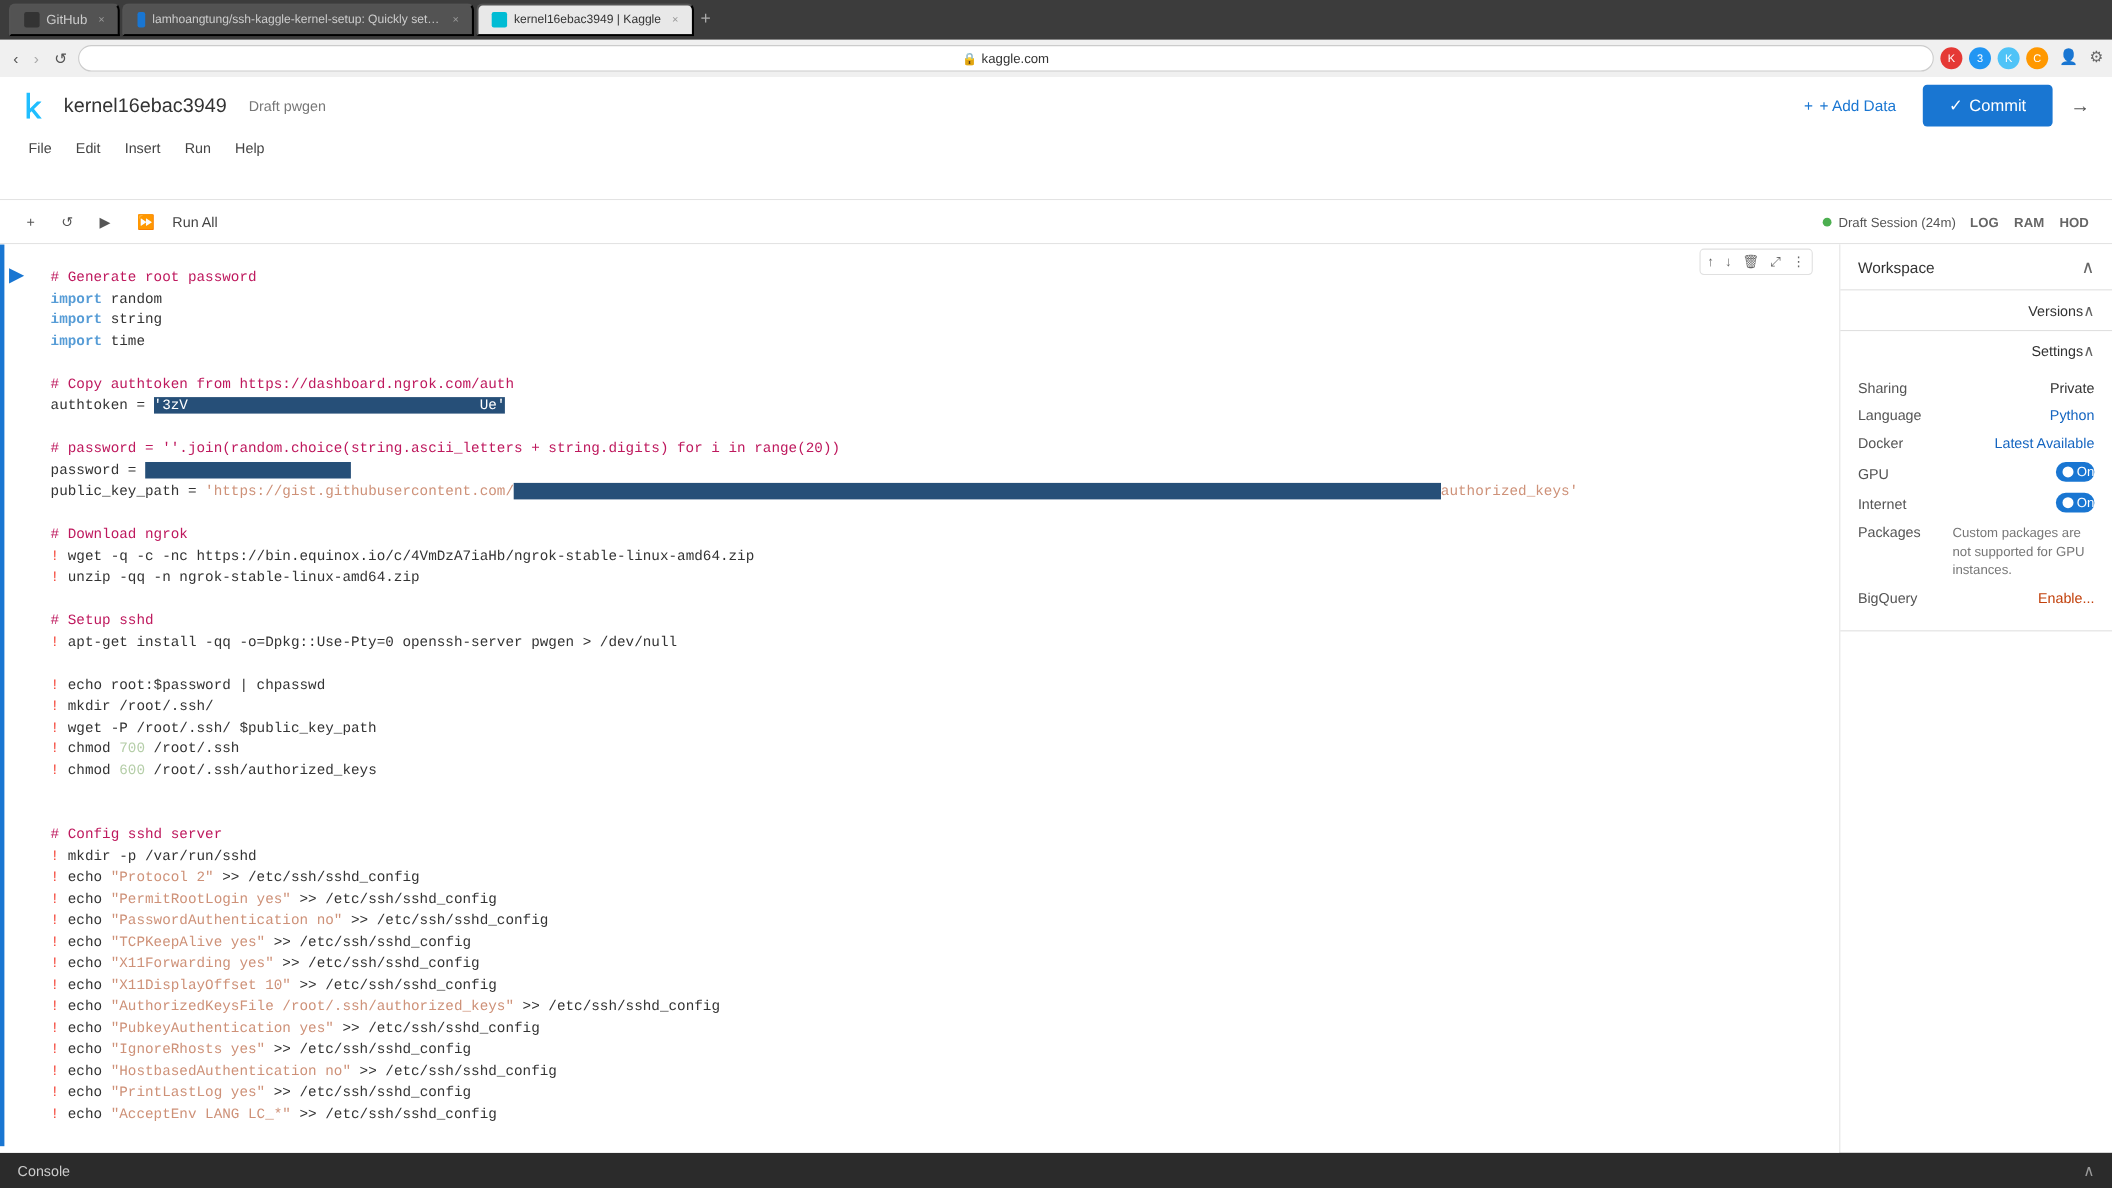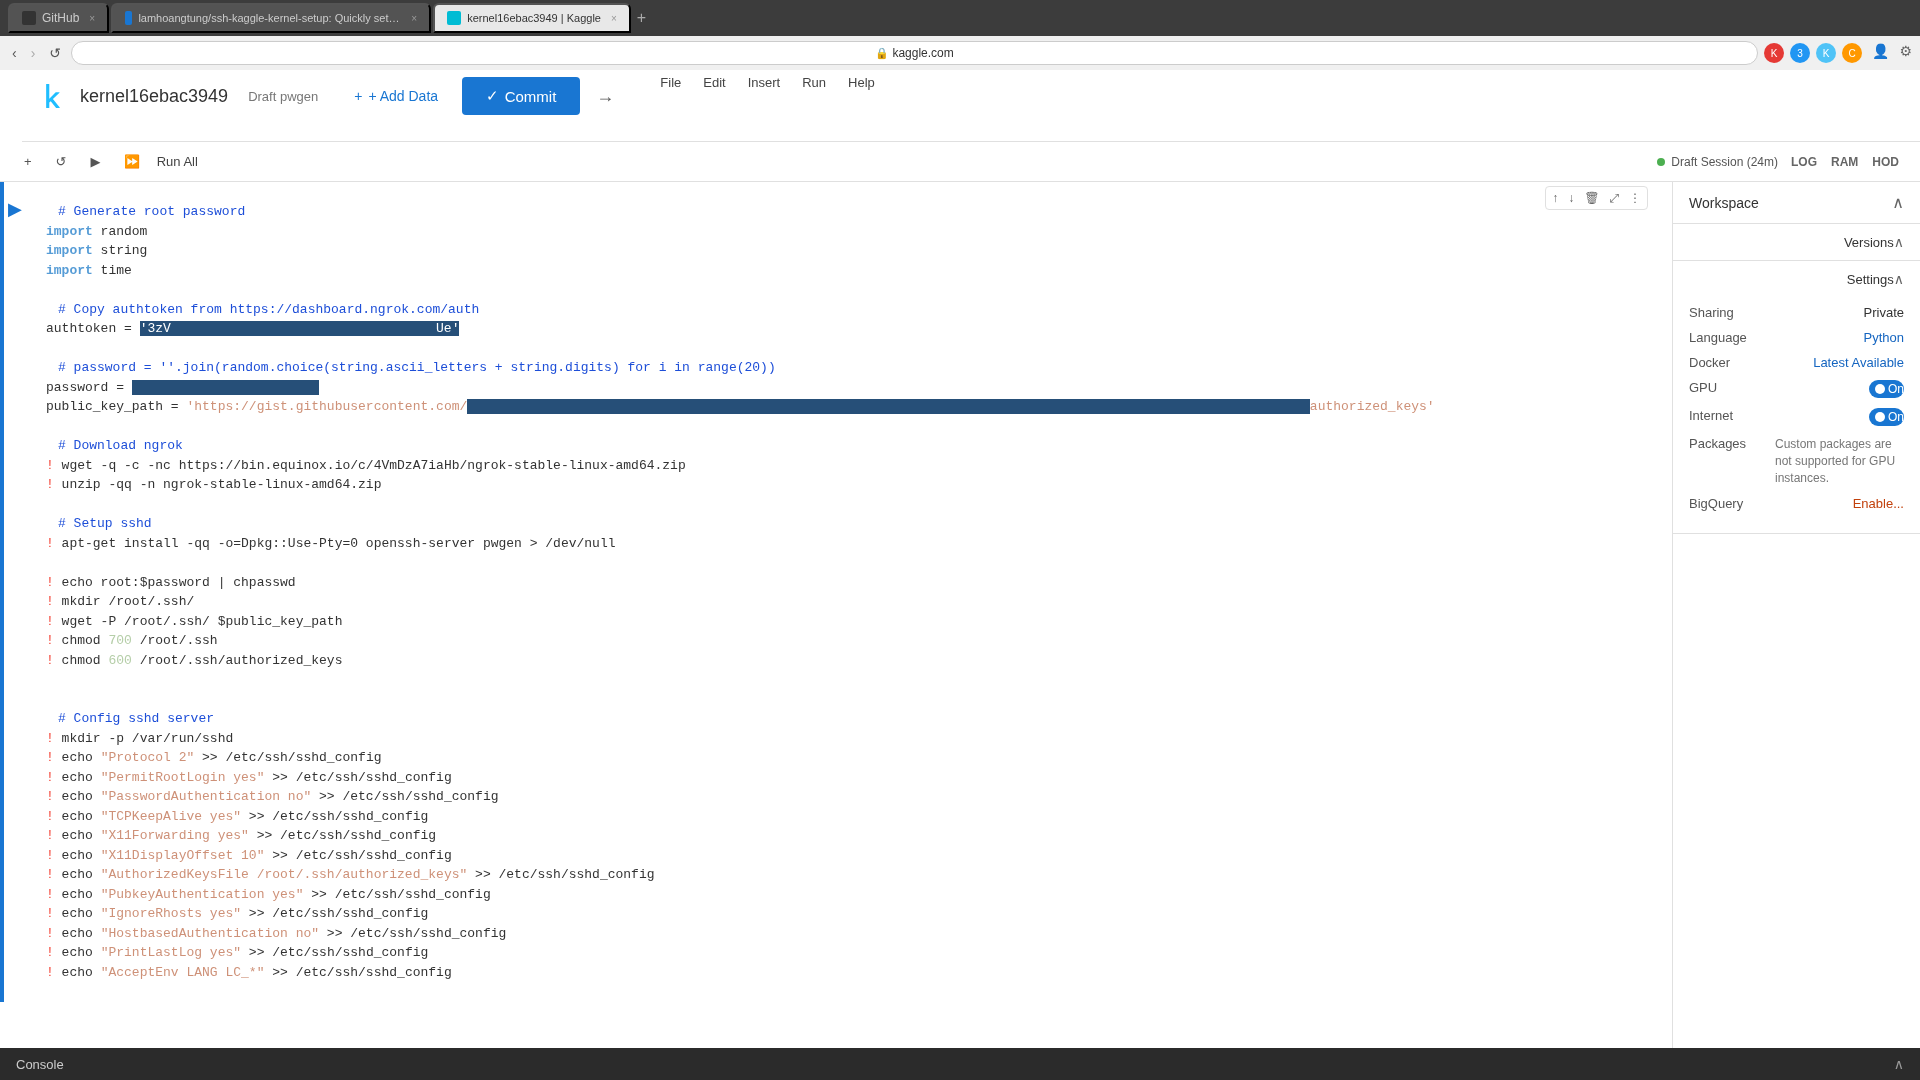--- a/index.html
+++ b/index.html
@@ -16,21 +16,21 @@
     .nav-btn { background: none; border: none; font-size: 14px; color: #555; cursor: pointer; padding: 2px 4px; border-radius: 3px; }
     .nav-btn:disabled { color: #aaa; cursor: default; }
     .address-bar { flex: 1; height: 24px; border: 1px solid #ccc; border-radius: 12px; background: #fff; display: flex; align-items: center; justify-content: center; font-size: 12px; color: #333; padding: 0 10px; }
     .browser-actions { display: flex; gap: 6px; }
     .ext-icon { width: 20px; height: 20px; border-radius: 50%; display: flex; align-items: center; justify-content: center; font-size: 10px; cursor: pointer; }
 
     
     .app-container { display: flex; flex-direction: column; height: calc(1080px - 70px); }
 
     
-    .app-header { background: #fff; border-bottom: 1px solid #e0e0e0; height: 72px; display: flex; flex-direction: row; margin-left: 22px; }
+    .app-header { background: #fff; border-bottom: 1px solid #e0e0e0; height: 112px; display: flex; flex-direction: column; }
     .app-header-top { display: flex; align-items: center; padding: 10px 16px; gap: 12px; height: 52px; }
     .kernel-title { font-size: 18px; font-weight: 500; color: #333; }
     .draft-saved { font-size: 13px; color: #777; margin-left: 8px; }
     .header-spacer { flex: 1; }
     .add-data-btn { display: flex; align-items: center; gap: 6px; color: #1976d2; font-size: 14px; background: none; border: none; cursor: pointer; padding: 8px 12px; border-radius: 4px; }
     .commit-btn { background: #1976d2; color: #fff; border: none; border-radius: 4px; padding: 10px 24px; font-size: 15px; cursor: pointer; display: flex; align-items: center; gap: 6px; }
     .pin-btn { background: none; border: none; font-size: 18px; color: #555; cursor: pointer; padding: 4px; }
     .app-menu { display: flex; align-items: center; padding: 0 16px; gap: 2px; height: 32px; margin-top: -4px; }
     .menu-item { font-size: 13px; color: #444; cursor: pointer; padding: 4px 10px; border-radius: 4px; }
 
@@ -50,38 +50,38 @@
     .editor-area { flex: 1; overflow: auto; background: #fff; position: relative; }
     .cell-container { padding: 8px 0; position: relative; }
     .cell-active-indicator { position: absolute; left: 0; top: 0; bottom: 0; width: 4px; background: #1976d2; }
     .cell { display: flex; gap: 0; position: relative; }
     .cell-controls { display: flex; flex-direction: column; align-items: center; padding: 8px 4px; gap: 2px; min-width: 30px; }
     .run-btn { background: none; border: none; color: #1976d2; cursor: pointer; font-size: 18px; }
     .cell-toolbar { position: absolute; top: 4px; right: 24px; display: flex; gap: 2px; background: #fff; border: 1px solid #e0e0e0; border-radius: 4px; padding: 2px; }
     .cell-tool-btn { background: none; border: none; font-size: 12px; color: #666; cursor: pointer; padding: 2px 4px; }
     .code-area { flex: 1; padding: 12px 16px; font-family: 'Courier New', Courier, monospace; font-size: 13px; line-height: 1.5; }
     .code-line { white-space: pre; }
-    .c-comment { color: #1d4ed8; margin-left: 12px; }
+    .c-comment { color: #be185d; }
     .c-keyword { color: #569cd6; font-weight: bold; }
     .c-string { color: #ce9178; }
     .c-normal { color: #333; }
     .c-selected { background: #264f78; color: #fff; display: inline; }
     .c-red-cmd { color: #f44336; }
 
     
     .right-panel { width: 248px; border-left: 1px solid #e0e0e0; background: #fff; display: flex; flex-direction: column; }
     .panel-header { display: flex; align-items: center; padding: 0 16px; height: 42px; border-bottom: 1px solid #e0e0e0; }
     .panel-title { font-size: 14px; font-weight: 500; color: #333; flex: 1; }
     .panel-collapse-btn { background: none; border: none; font-size: 16px; color: #666; cursor: pointer; }
     .panel-section { border-bottom: 1px solid #e0e0e0; }
     .panel-section-header { display: flex; align-items: center; padding: 10px 16px; cursor: pointer; text-align: right; }
     .panel-section-title { font-size: 13px; font-weight: 500; color: #333; flex: 1; }
     .panel-section-toggle { font-size: 14px; color: #666; }
     .panel-content { padding: 8px 16px 12px; }
-    .panel-row { display: flex; align-items: flex-start; margin-bottom: 10px; }
+    .panel-row { display: flex; align-items: flex-end; margin-bottom: 10px; }
     .panel-label { font-size: 13px; color: #555; flex: 1; }
     .panel-value { font-size: 13px; color: #333; }
     .panel-value-blue { font-size: 13px; color: #1565c0; font-weight: 500; }
     .toggle-switch { display: flex; align-items: center; gap: 6px; }
     .toggle-on { background: #1976d2; color: #fff; border-radius: 10px; padding: 2px 0 2px 6px; font-size: 12px; display: flex; align-items: center; gap: 3px; }
     .toggle-dot { width: 10px; height: 10px; background: #fff; border-radius: 50%; }
     .packages-note { font-size: 12px; color: #777; line-height: 1.4; }
     .bigquery-link { font-size: 13px; color: #c2410c; cursor: pointer; margin-left: 24px; }
 
     

